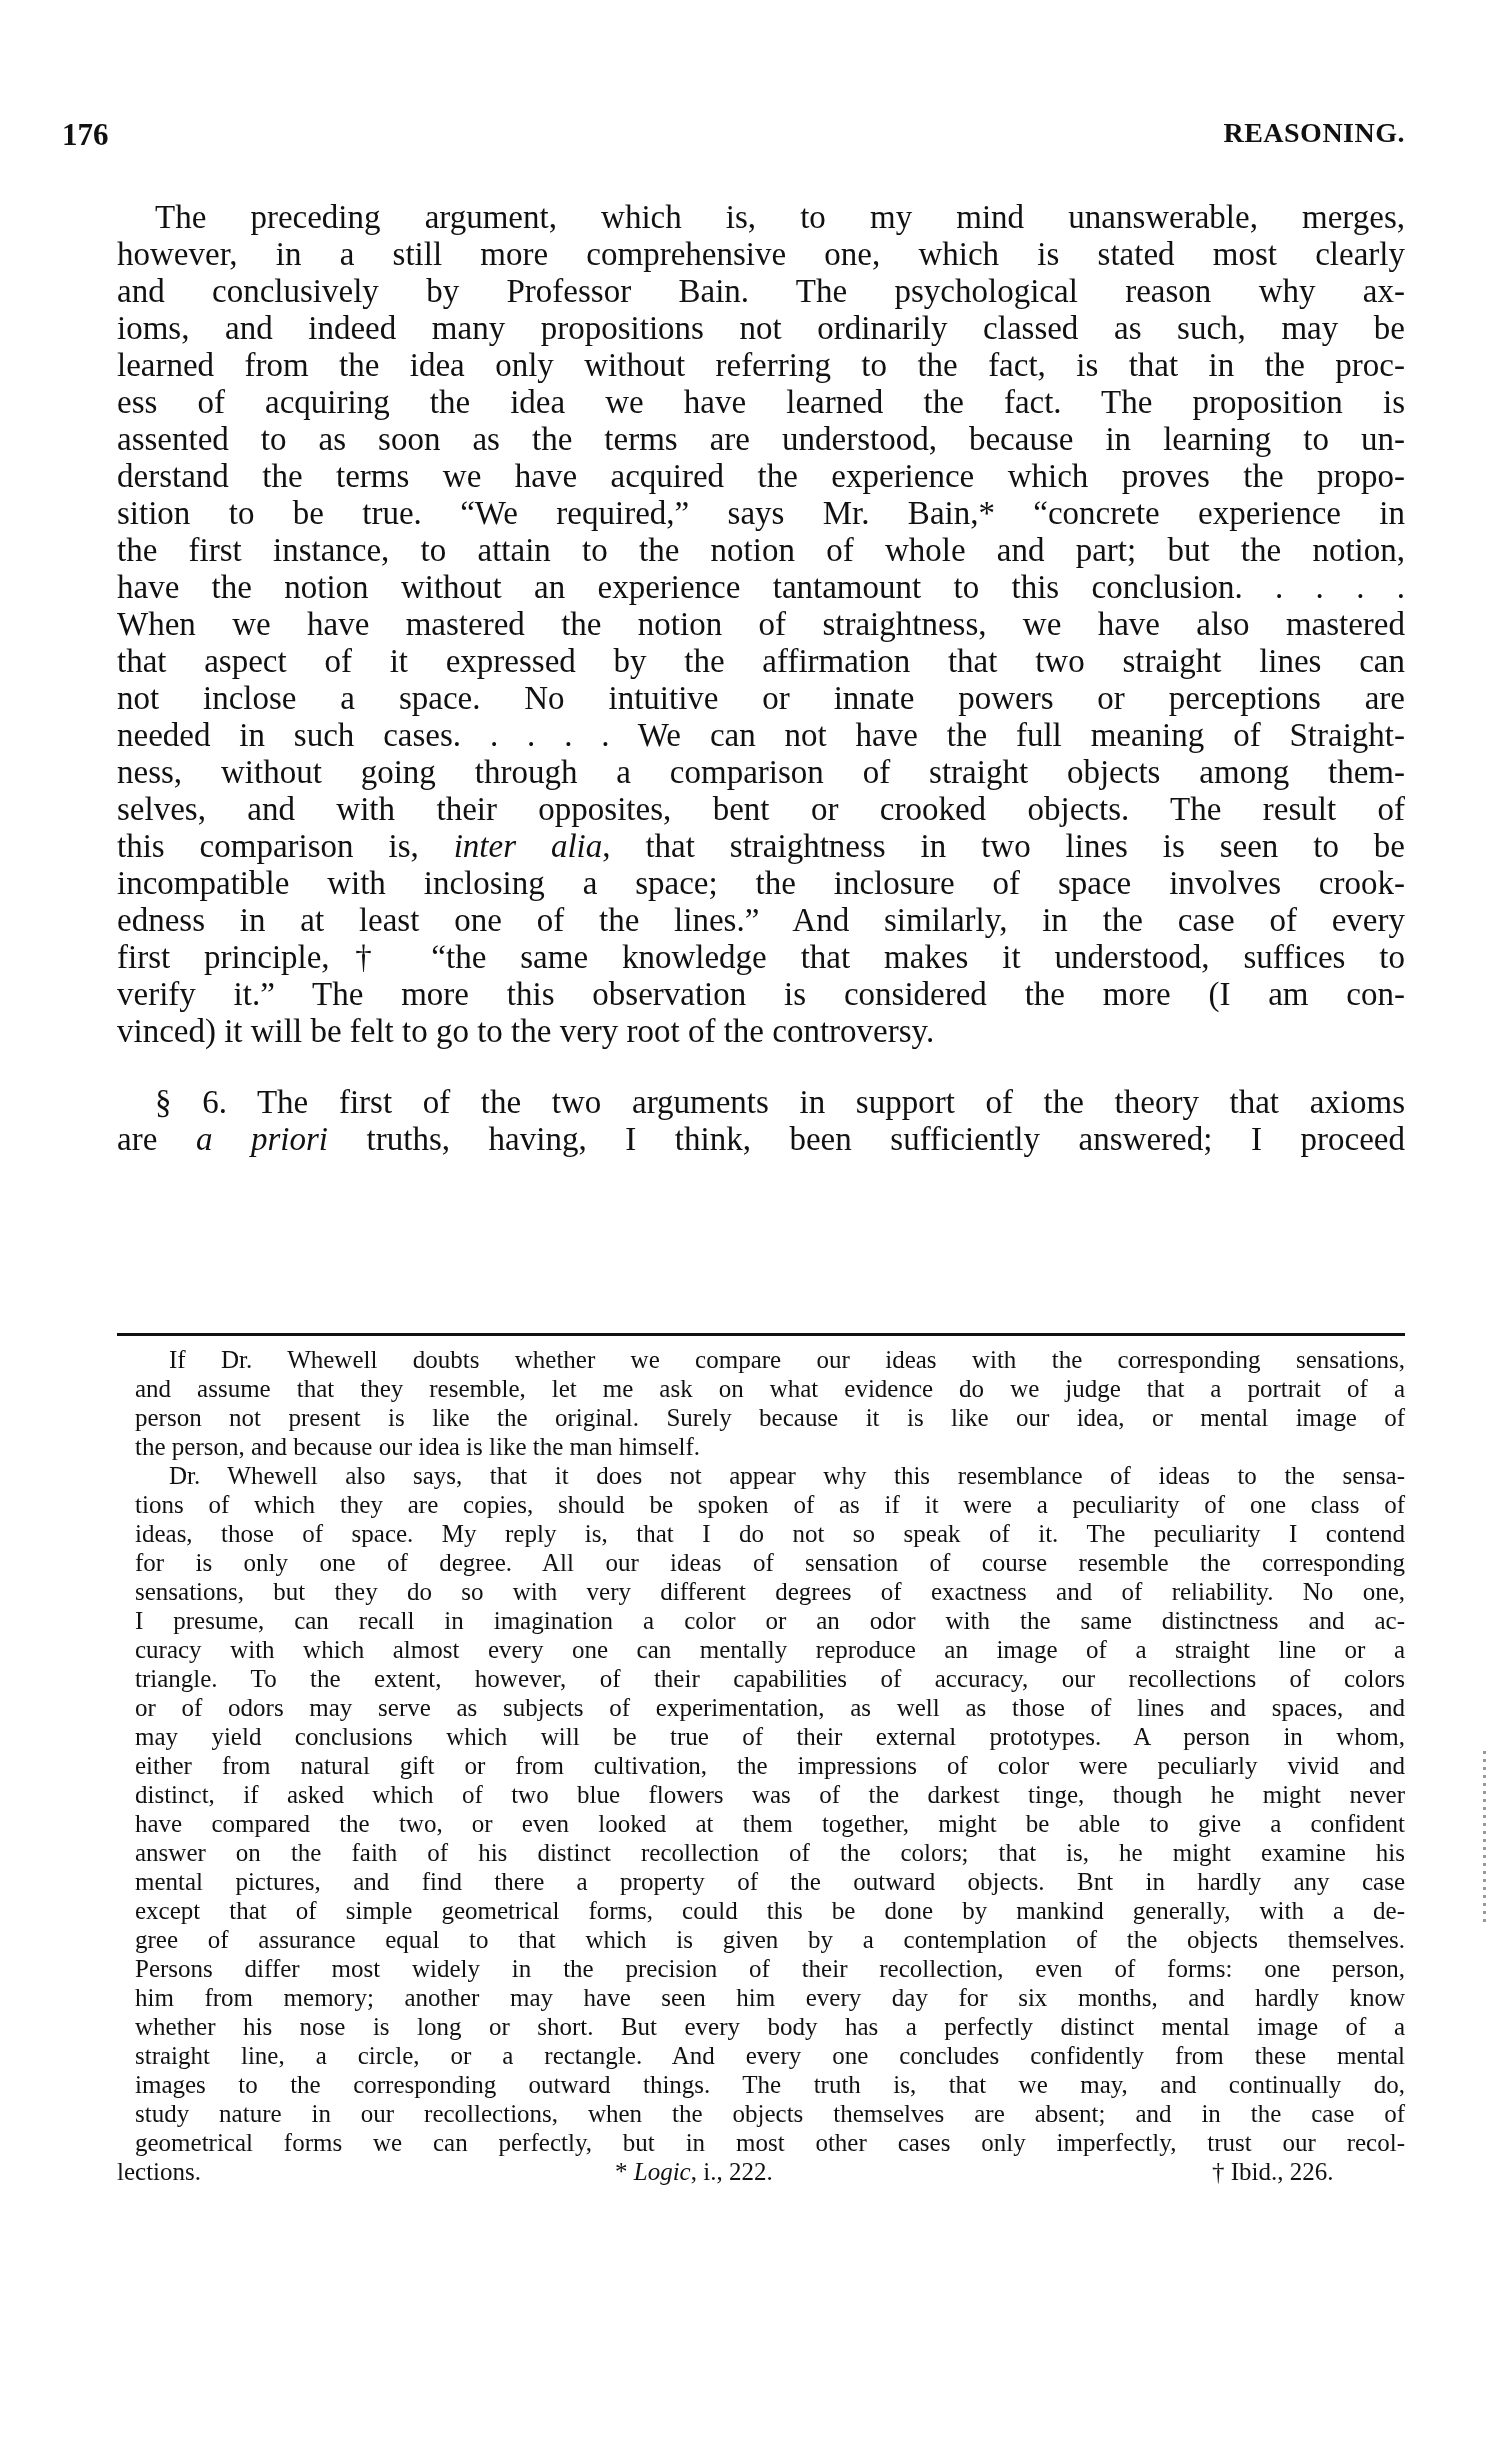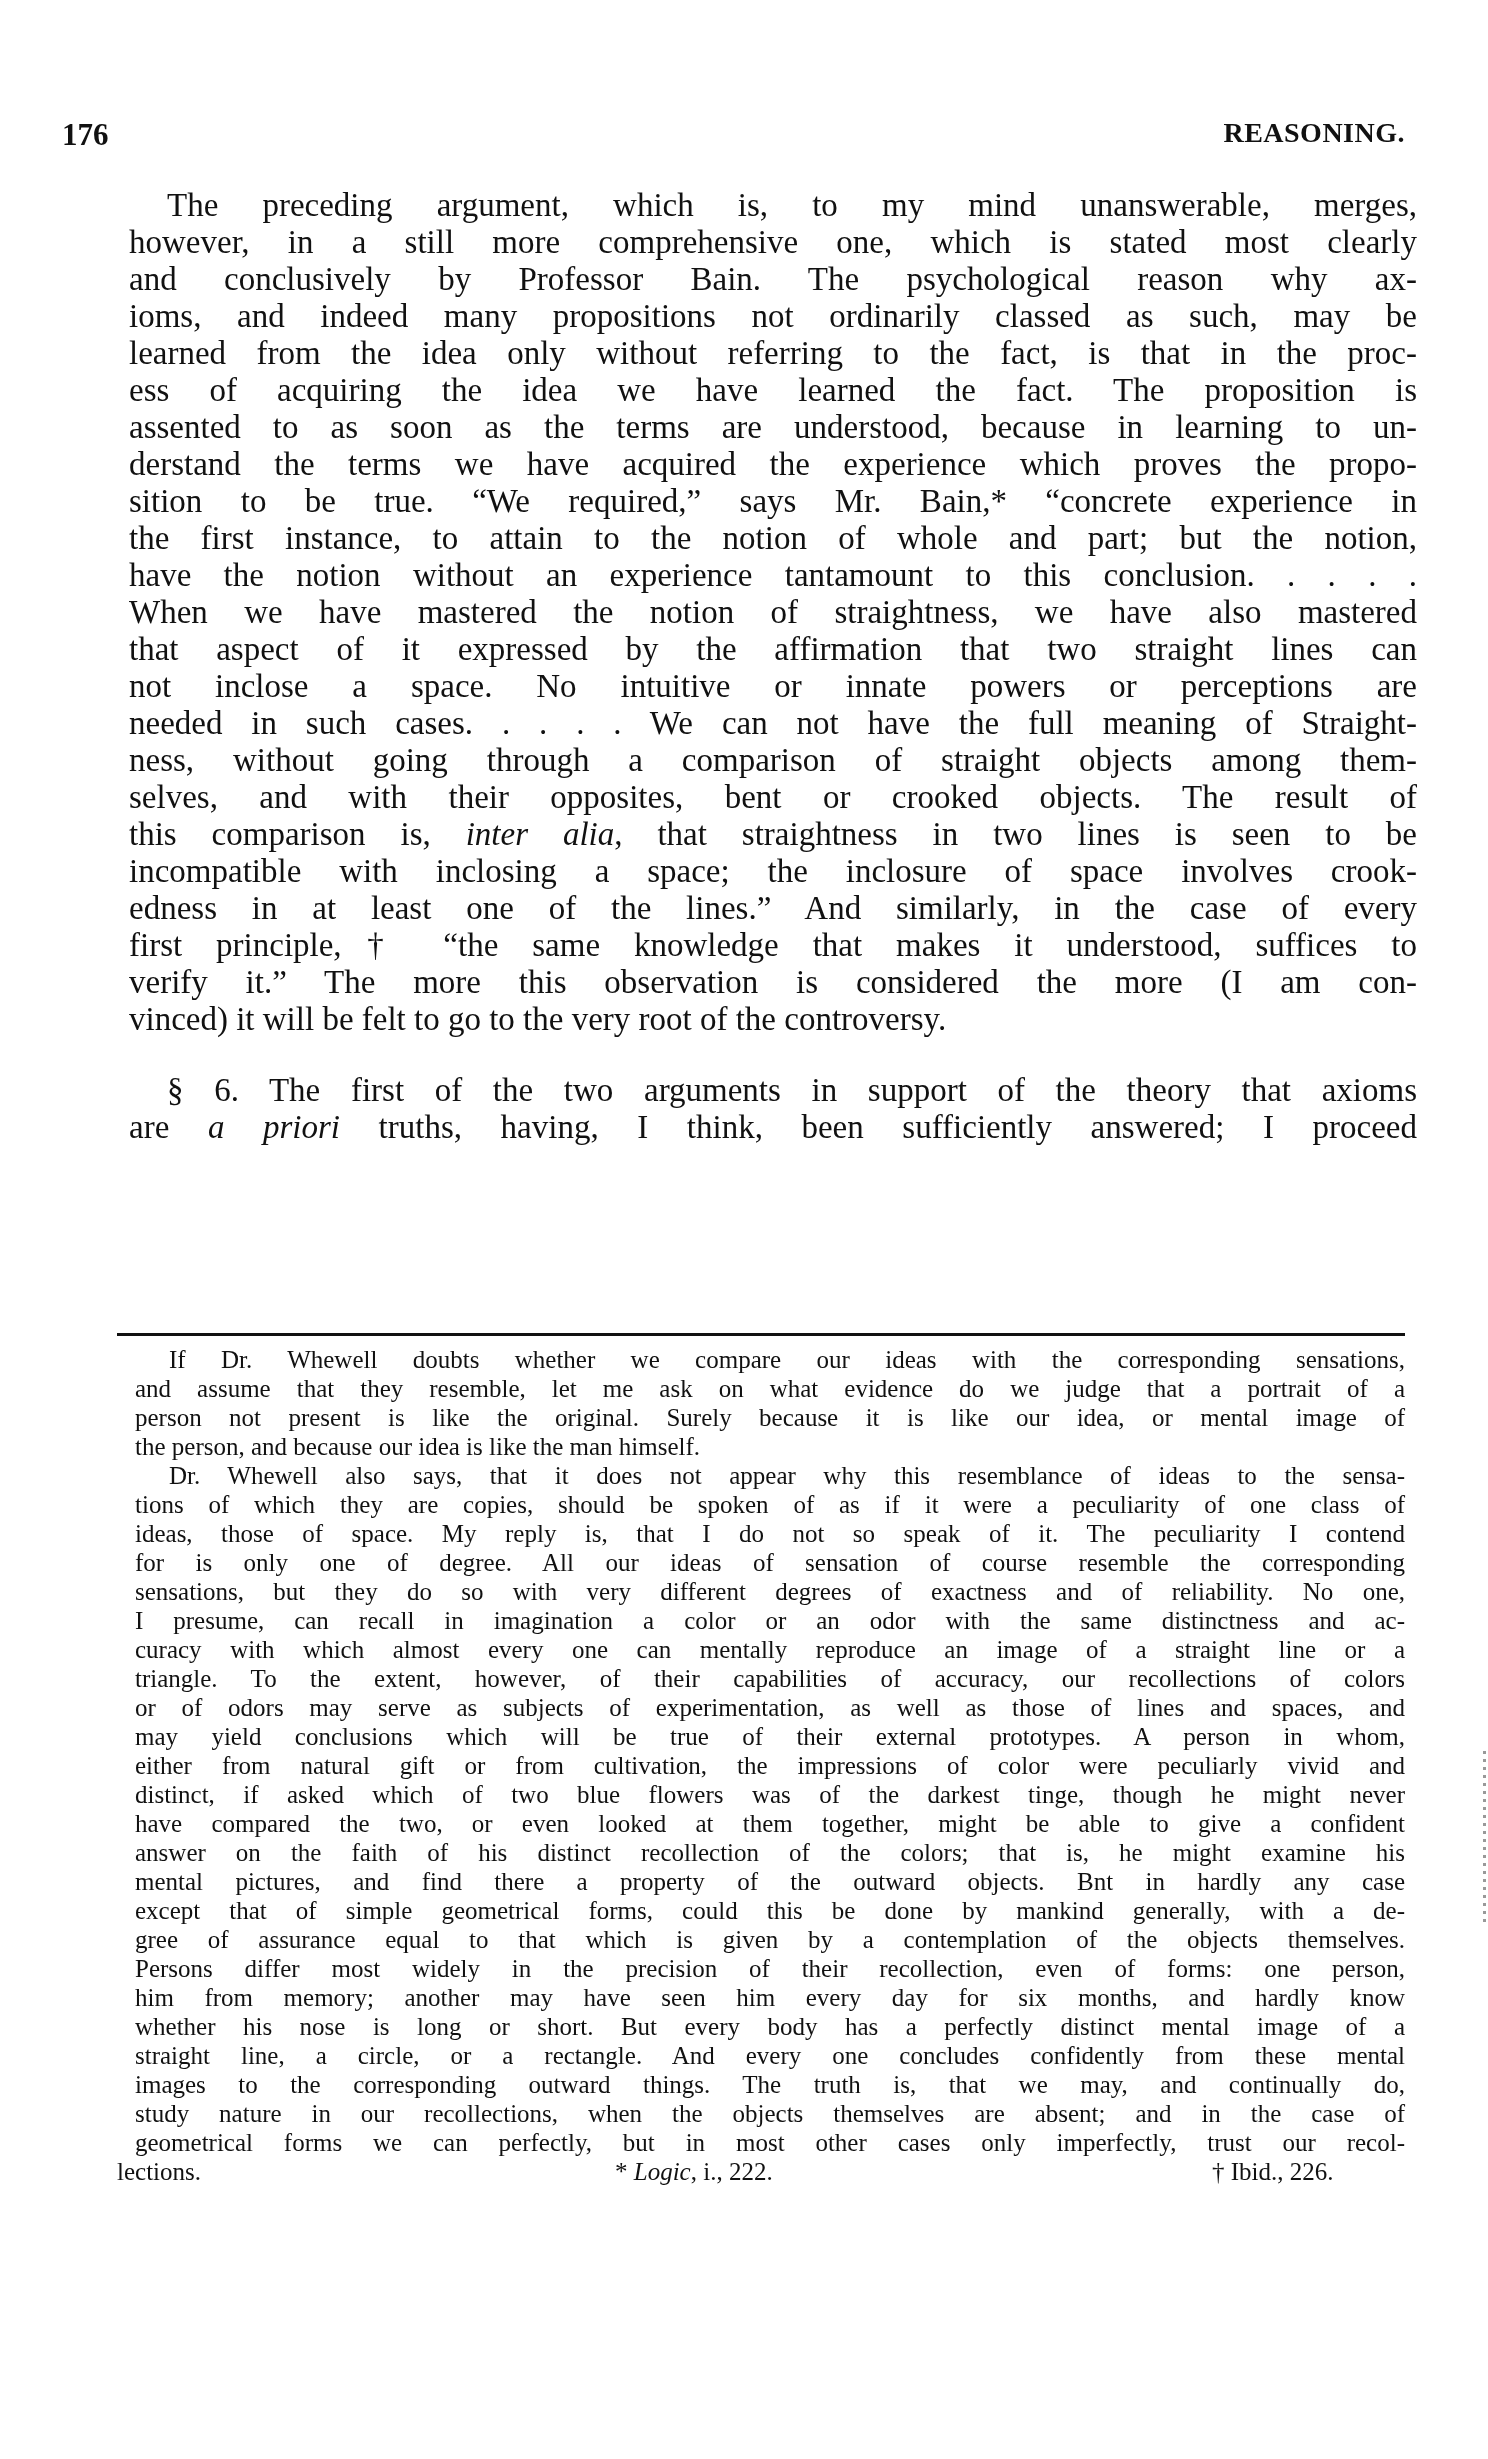--- a/index.html
+++ b/index.html
@@ -3,21 +3,21 @@
 <meta charset="utf-8">
 <style>
   html, body { margin: 0; padding: 0; background: #ffffff; }
   body { width: 1489px; height: 2460px; position: relative; overflow: hidden;
          font-family: "Liberation Serif", "DejaVu Serif", serif; color: #111111; }
   .page { position: absolute; left: 0; top: 0; width: 1489px; height: 1792px; }
   .running-head { position: absolute; top: 117px; left: 62px; width: 1343px; height: 40px; }
   .page-number { position: absolute; left: 0; top: 0; font-size: 31px; font-weight: bold; }
   .header-title { position: absolute; left: 0; right: 0; top: 0; text-align: right;
                   font-size: 28px; font-weight: bold; letter-spacing: 0.5px; }
-  .body-text { position: absolute; left: 117px; top: 187px; width: 1288px; margin-left: 12px; }
+  .body-text { position: absolute; left: 117px; top: 199px; width: 1288px; }
   .line { display: block; height: 37px; line-height: 37px; font-size: 33px;
           white-space: nowrap; text-align: justify; text-align-last: justify; }
   .line.last { text-align-last: left; }
   .line.indent { padding-left: 38px; }
   .section-gap { height: 34px; }
   .rule { position: absolute; left: 117px; top: 1333px; width: 1288px; height: 0;
           border-top: 3px solid #111111; }
   .footnotes { position: absolute; left: 117px; top: 1345px; width: 1288px; }
   .fline { display: block; height: 29px; line-height: 29px; font-size: 25px;
            white-space: nowrap; text-align: justify; text-align-last: justify; margin-left: 18px; }

